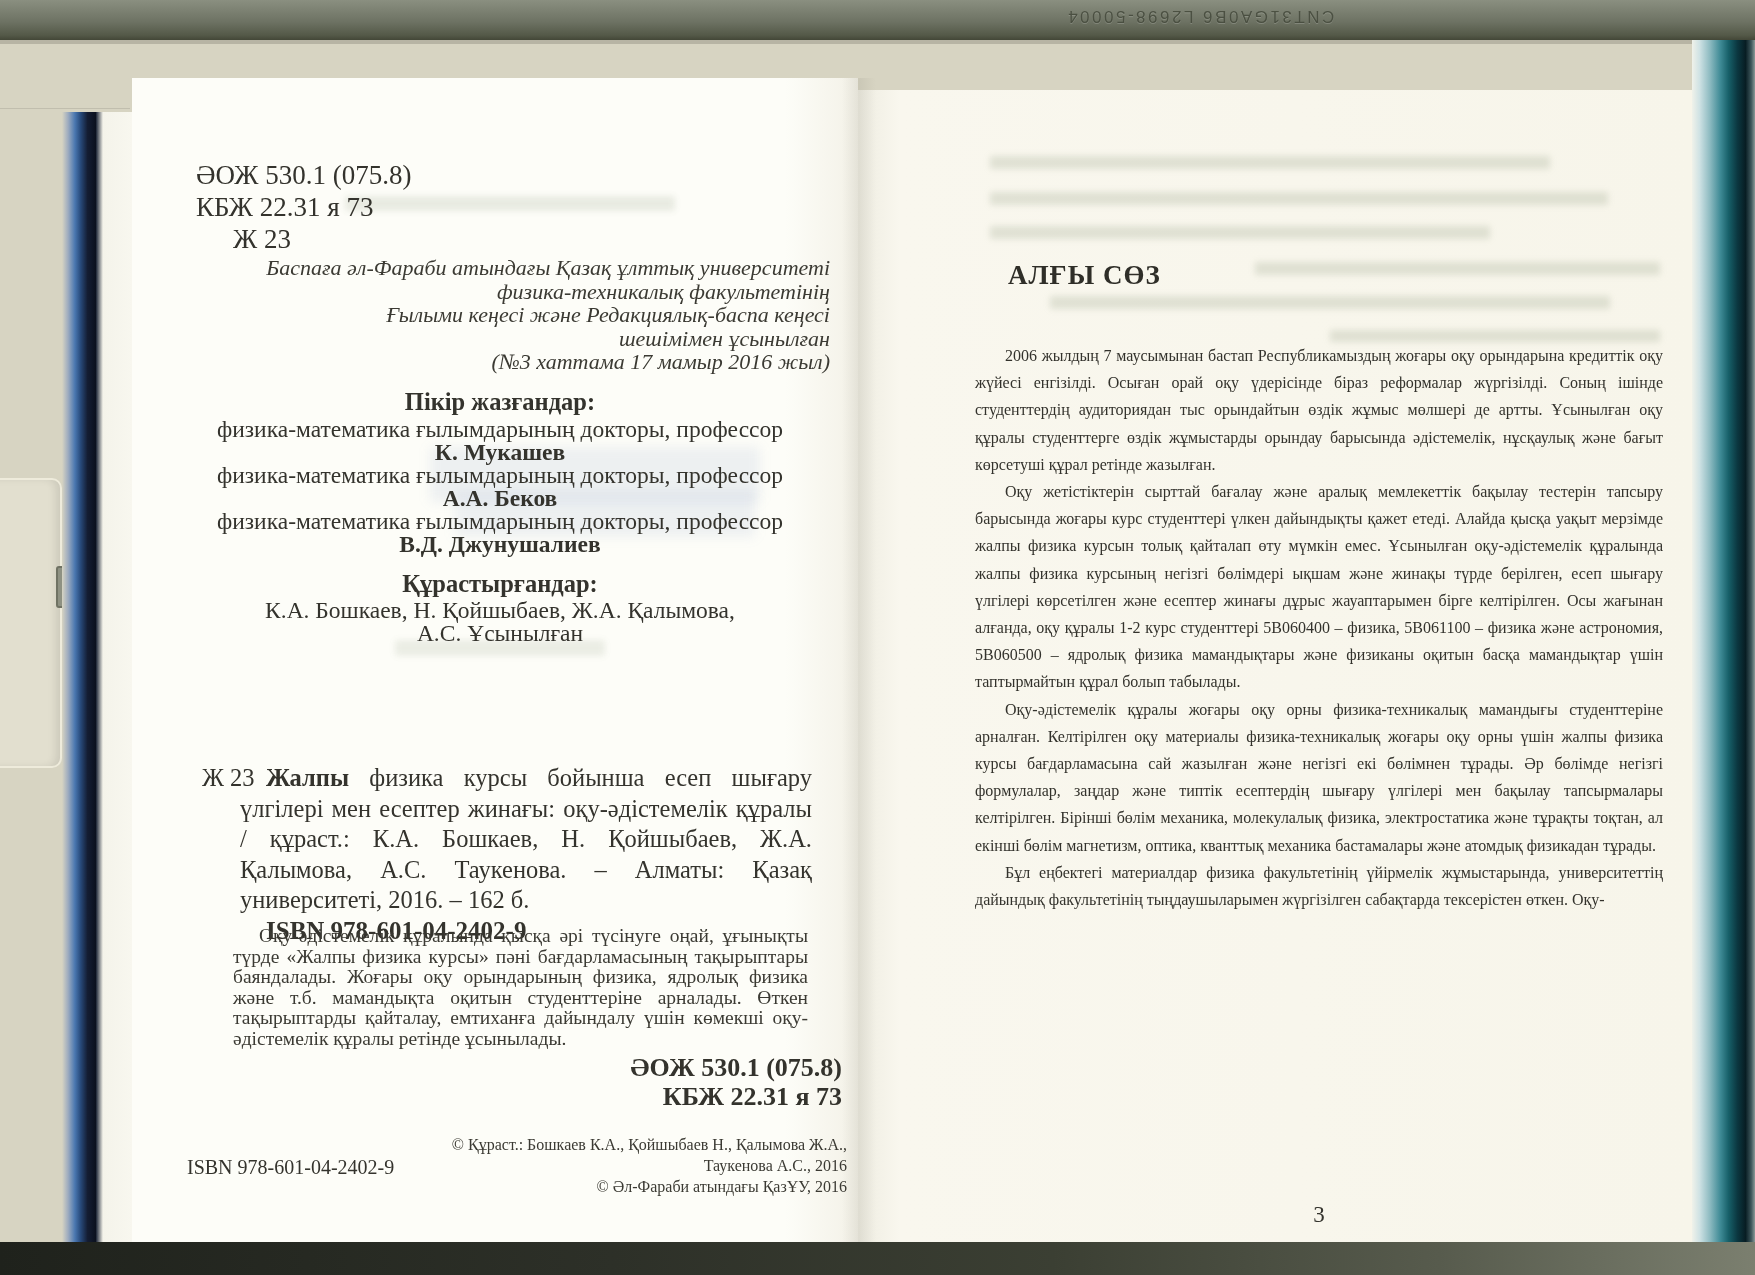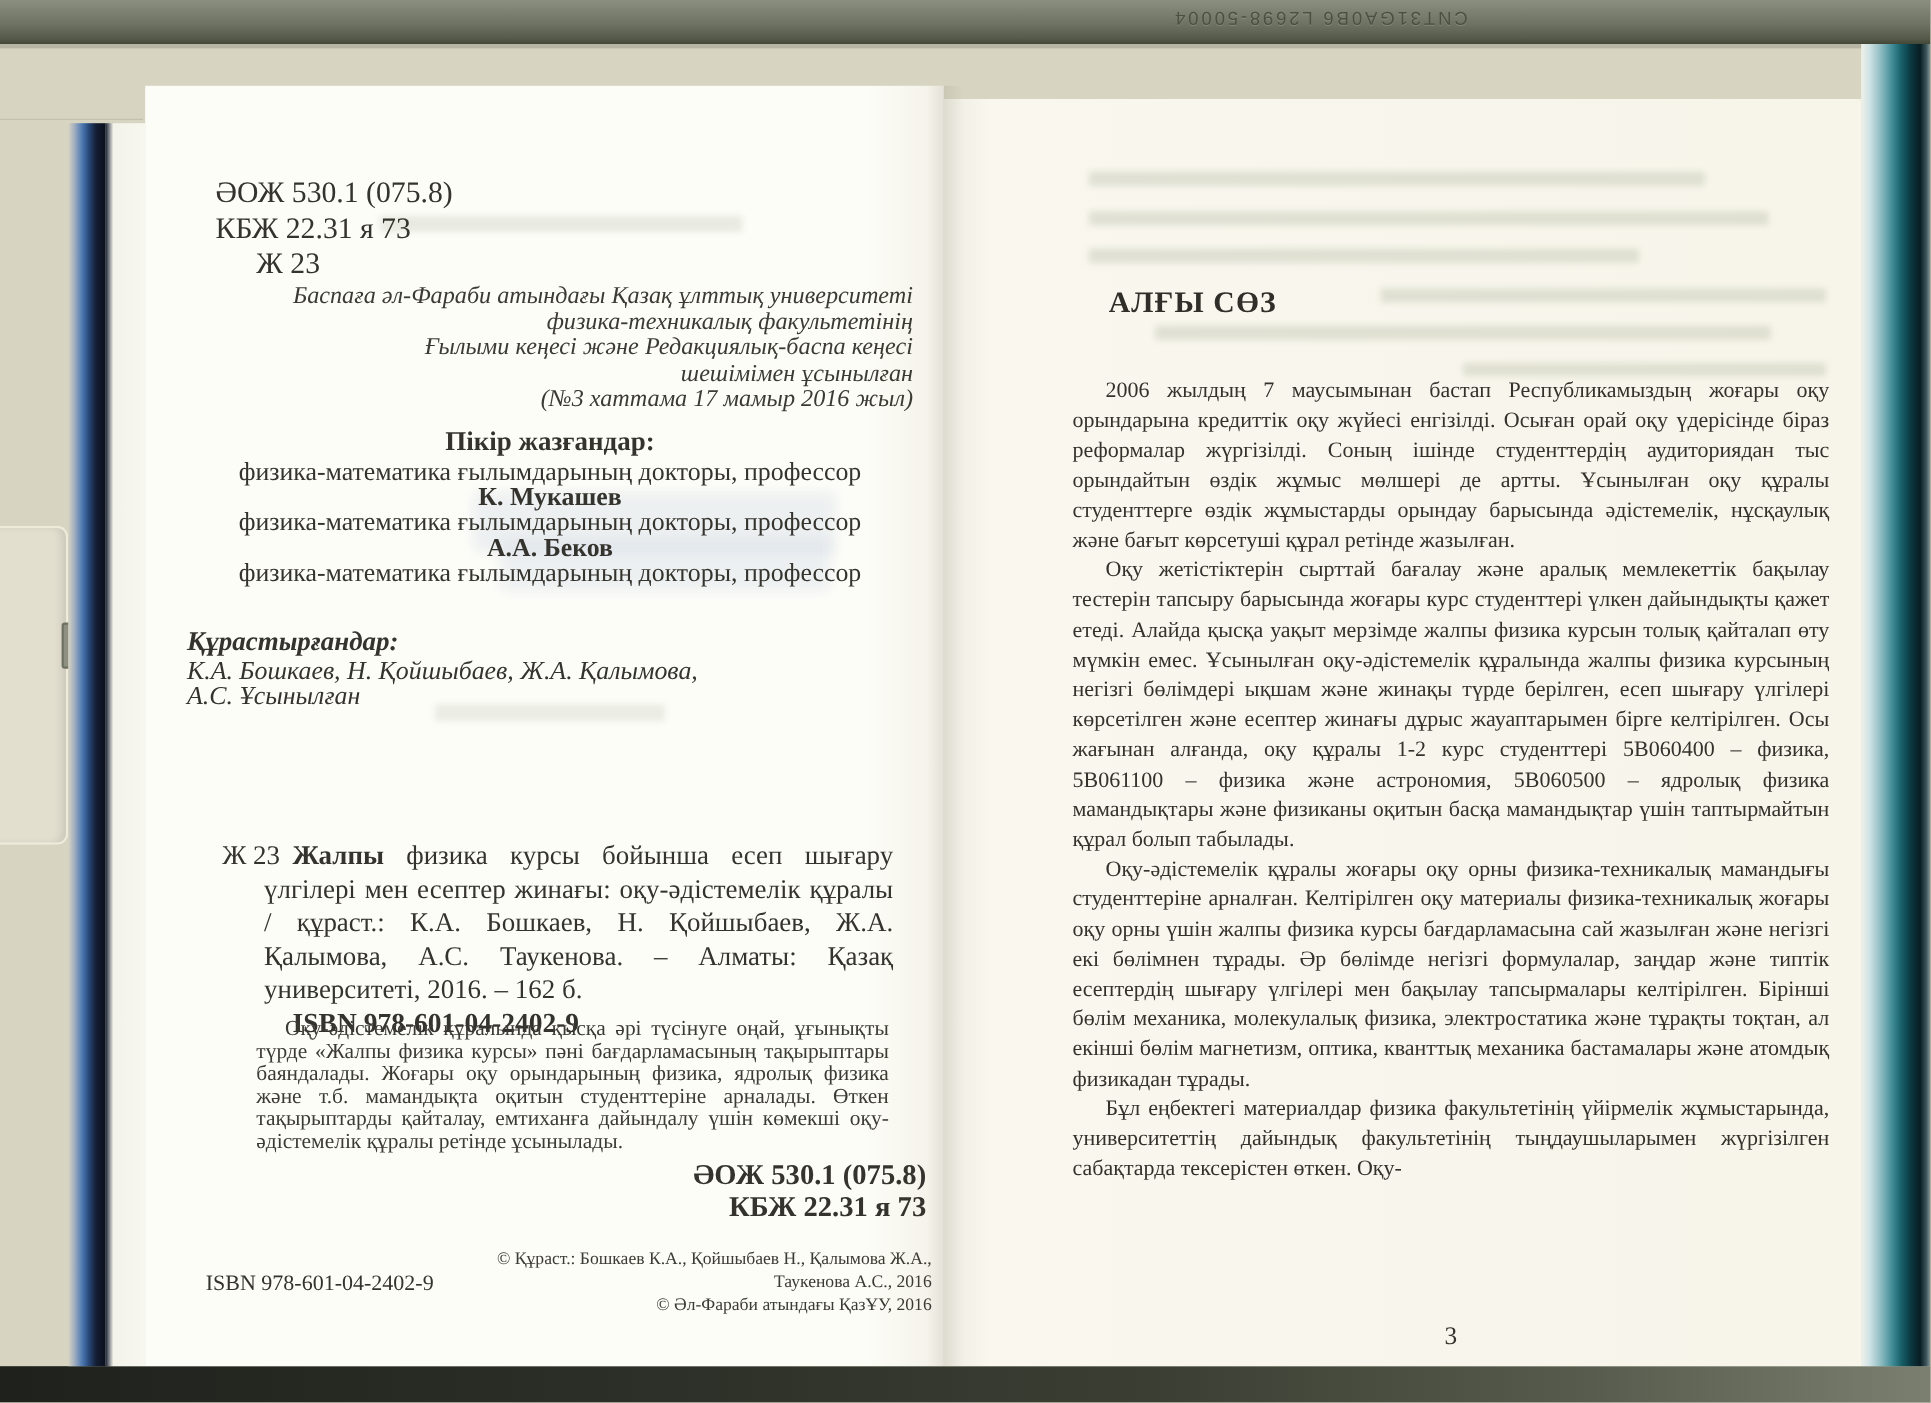--- a/index.html
+++ b/index.html
@@ -37,35 +37,35 @@
   
   .t{position:absolute;color:#34332d;}
   .udc{left:196px;top:160px;font-size:27px;}
   .bbk{left:196px;top:192px;font-size:27px;}
   .sign{left:233px;top:224px;font-size:27px;}
   .imprint{left:170px;top:256px;width:660px;text-align:right;font-size:22px;font-style:italic;
            line-height:23.5px;color:#3b3a33;}
   .reviewers{left:170px;top:390px;width:660px;text-align:center;font-size:23.5px;line-height:23px;}
   .rh{font-weight:bold;font-size:24.5px;margin-bottom:5px;}
   .rev-name{font-weight:bold;}
-  .compilers{left:170px;top:572px;width:660px;font-size:23.5px;line-height:23px;font-style:italic;}
+  .compilers{left:170px;top:572px;width:660px;text-align:center;font-size:23.5px;line-height:23px;}
   .ch{font-weight:bold;font-size:24.5px;margin-bottom:4px;}
   .card{left:240px;top:763px;width:572px;font-size:24.5px;line-height:30.5px;text-align:justify;}
   .card-sign{position:absolute;left:-38px;top:0;}
   .card p{margin:0;text-indent:26px;}
   .card-isbn{font-weight:bold;margin-left:26px;font-size:25px;}
   .annotation{left:233px;top:926px;width:575px;font-size:19.5px;line-height:20.6px;
               text-align:justify;text-indent:26px;color:#3b3a33;}
   .udc-right{left:470px;top:1054px;width:372px;text-align:right;font-weight:bold;
              font-size:26px;line-height:28.5px;}
   .copyright{left:400px;top:1134px;width:447px;text-align:right;font-size:16px;
              line-height:21px;color:#3b3a33;}
   .isbn-bottom{left:187px;top:1156px;font-size:20px;}
   .rp-title{left:1008px;top:260px;font-size:27px;font-weight:bold;letter-spacing:1px;color:#2f2e28;}
-  .rp-body{left:975px;top:342px;width:688px;font-size:20px;line-height:27.2px;
+  .rp-body{left:975px;top:342px;width:688px;font-size:16px;line-height:27.2px;
            text-align:justify;color:#33322c;}
   .rp-body p{margin:0;text-indent:30px;}
   .page-num{left:975px;top:1202px;width:688px;text-align:center;font-size:23px;}
   
   .ghost{position:absolute;background:rgba(125,138,112,.20);filter:blur(3px);border-radius:2px;}
   .ghost.blue{background:rgba(95,125,190,.10);filter:blur(6px);}
 </style>
 </head>
 <body>
 
@@ -109,20 +109,21 @@
     <div>(№3 хаттама 17 мамыр 2016 жыл)</div>
   </div>
 
   <div class="t reviewers">
     <div class="rh">Пікір жазғандар:</div>
     <div>физика-математика ғылымдарының докторы, профессор</div>
     <div class="rev-name">К. Мукашев</div>
     <div>физика-математика ғылымдарының докторы, профессор</div>
     <div class="rev-name">А.А. Беков</div>
     <div>физика-математика ғылымдарының докторы, профессор</div>
+    <div class="rev-name">В.Д. Джунушалиев</div>
   </div>
 
   <div class="t compilers">
     <div class="ch">Құрастырғандар:</div>
     <div>К.А. Бошкаев, Н. Қойшыбаев, Ж.А. Қалымова,</div>
     <div>А.С. Ұсынылған</div>
   </div>
 
   <div class="t card">
     <span class="card-sign">Ж 23</span>

